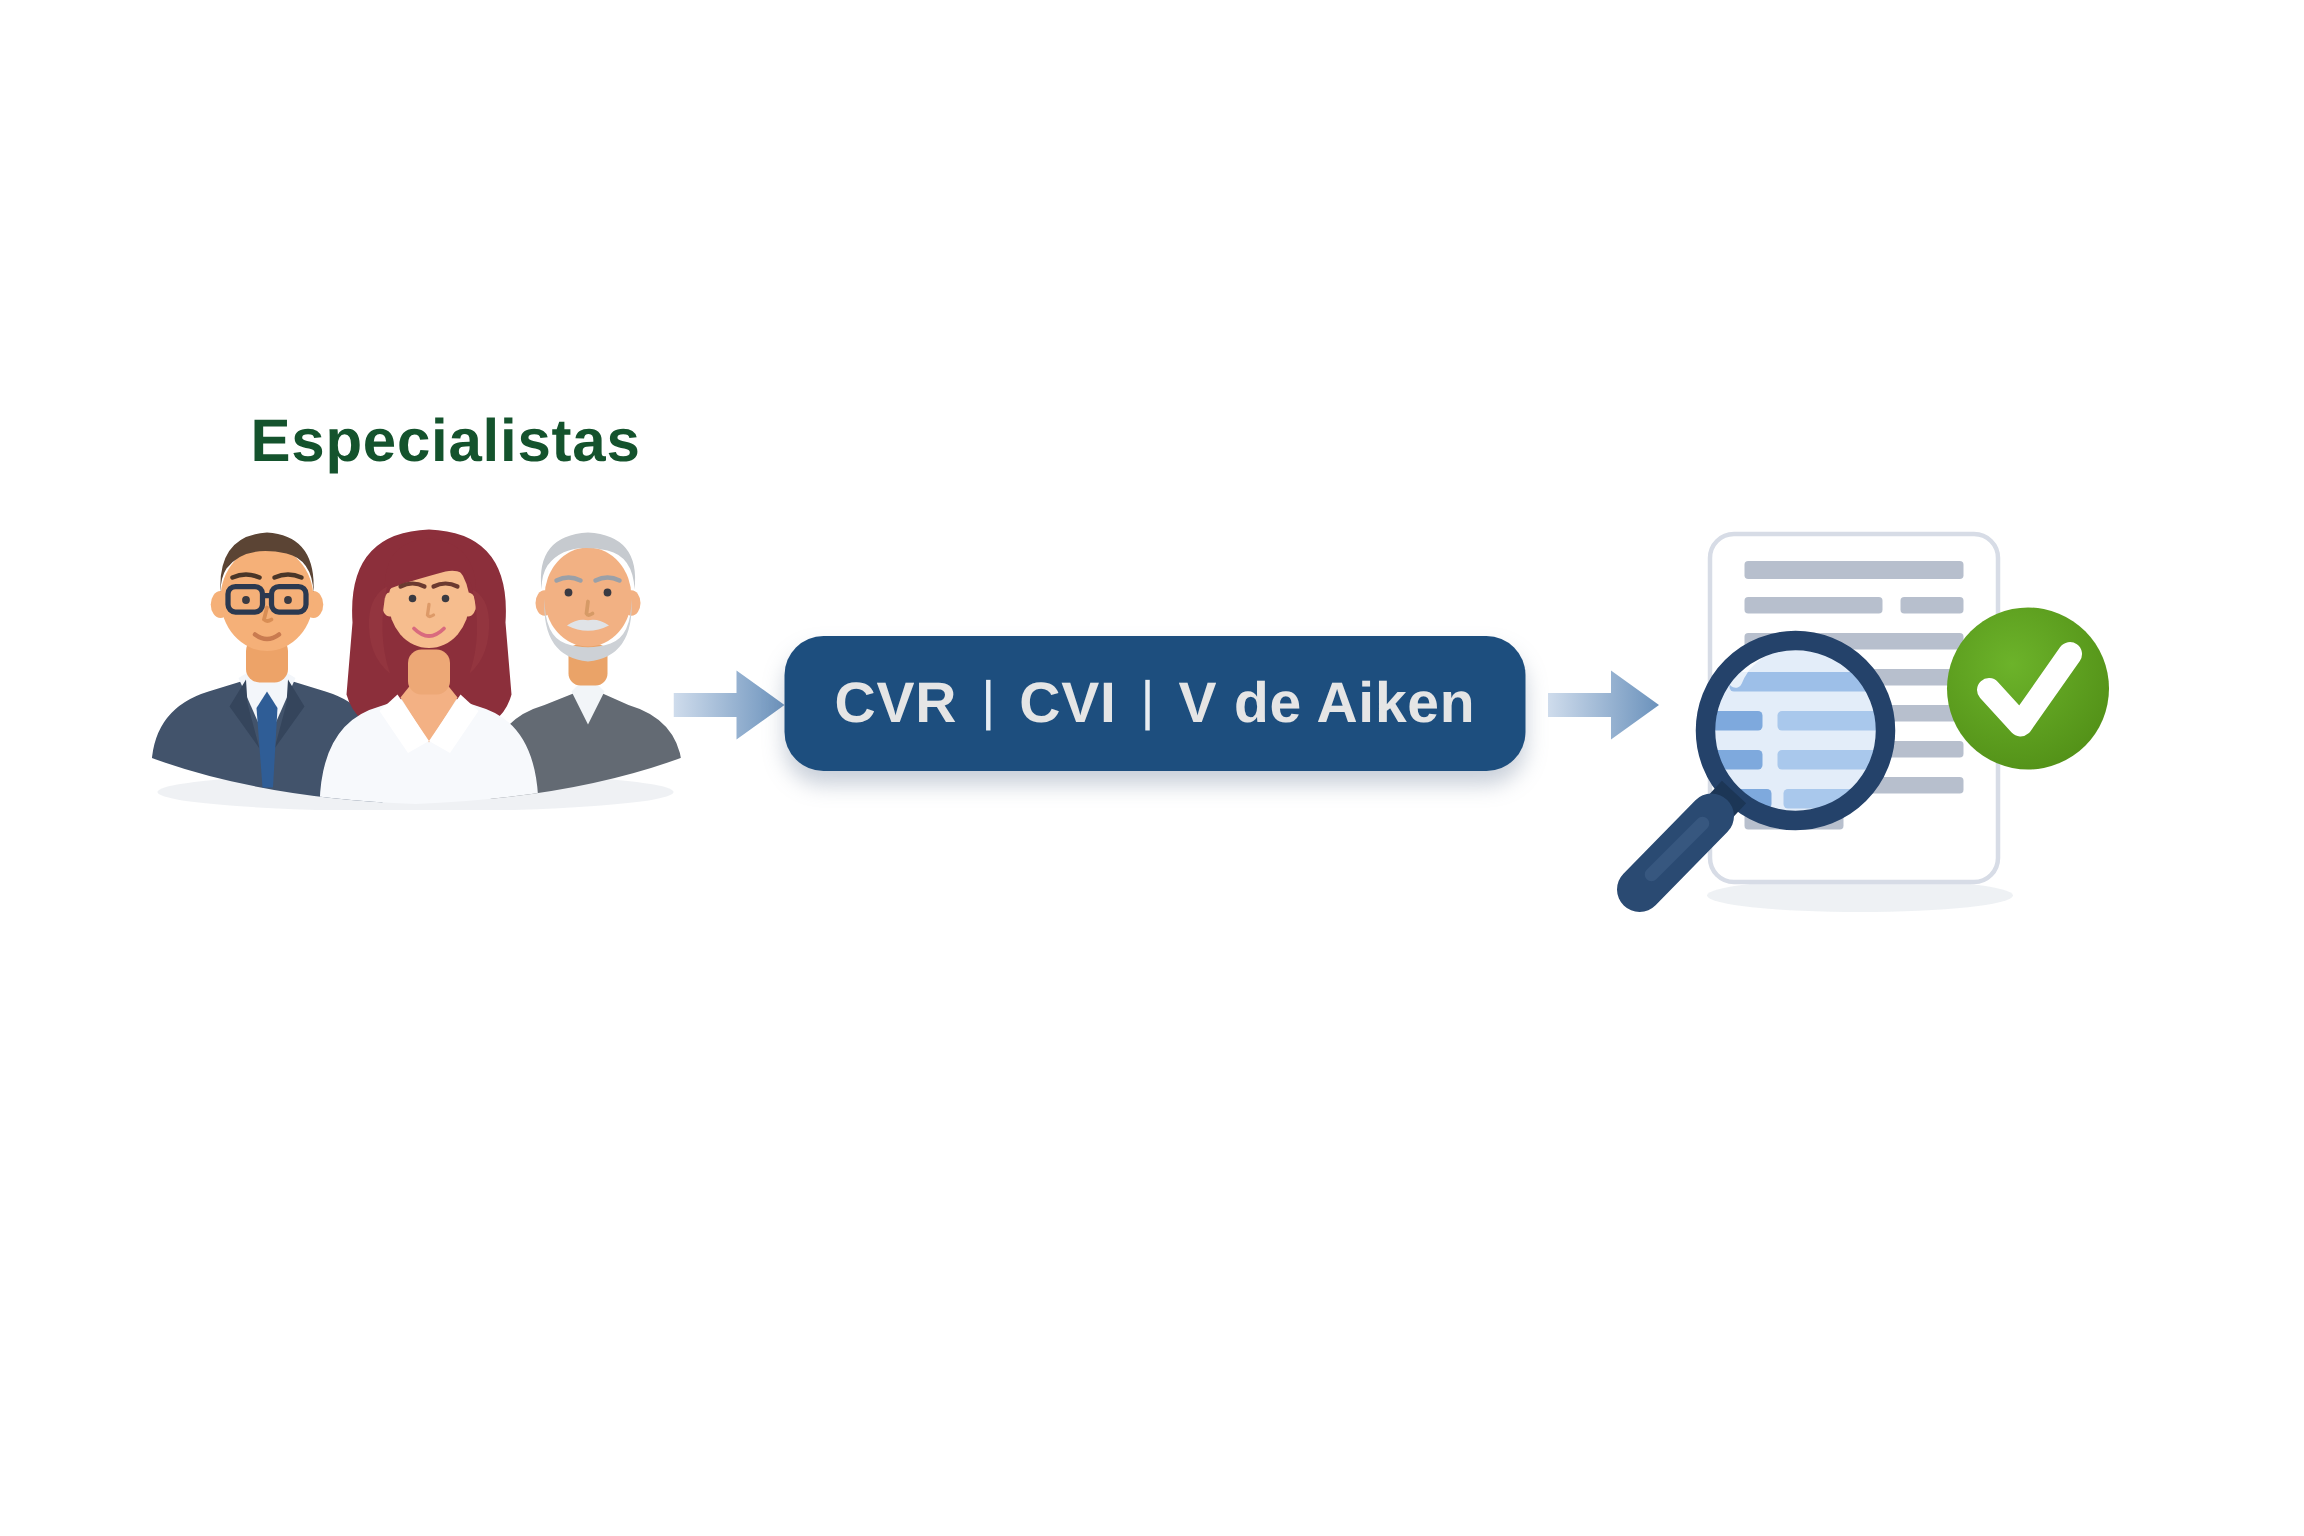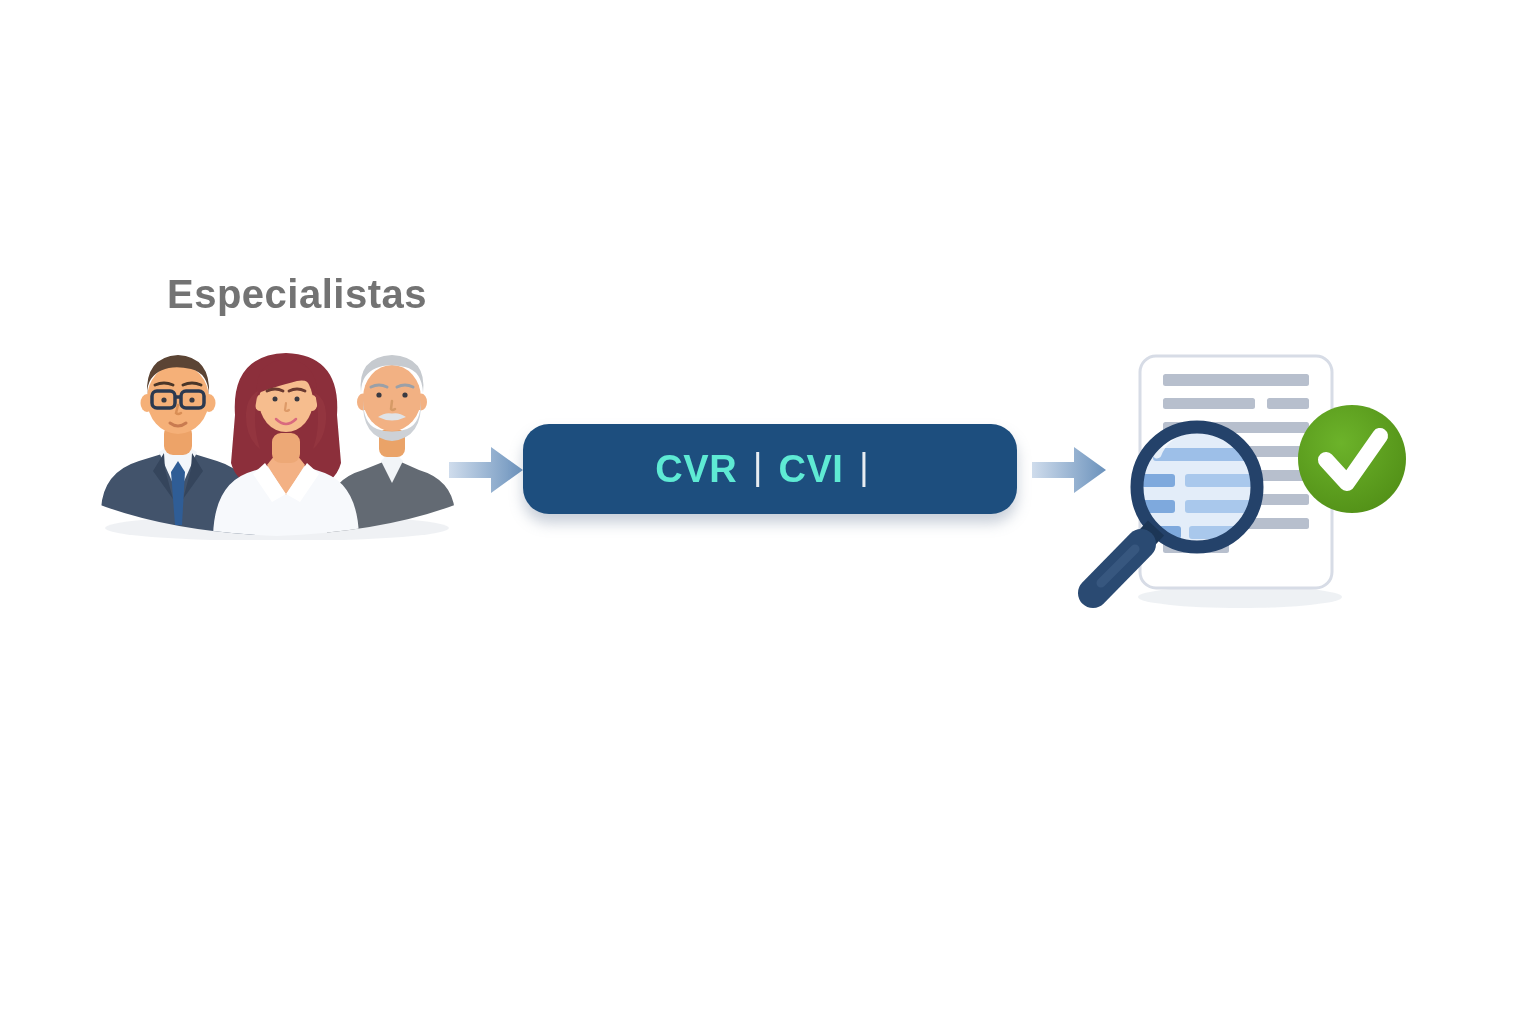--- a/index.html
+++ b/index.html
@@ -1,21 +1,21 @@
 <!DOCTYPE html>
 <html><head>
 <meta charset="utf-8">
 <style>
   html,body{margin:0;padding:0;}
   body{font-family:"Liberation Sans","DejaVu Sans",sans-serif;background:#ffffff;}
   .canvas{position:relative;width:1536px;height:1024px;background:#ffffff;overflow:hidden;}
 
   .heading{
     position:absolute;
-    color:#737373;
+    color:#14532d;
     font-size:40px;
     font-weight:700;
     letter-spacing:0.5px;
     white-space:nowrap;
   }
   #experts-label{left:167px;top:272px;}
   #validation-label{left:1012px;top:644px;}
 
   .icon-abs{position:absolute;}
   #experts-icon{left:95px;top:345px;width:365px;height:195px;}
@@ -25,21 +25,21 @@
 
   #method-box{
     position:absolute;
     left:523px;top:424px;width:494px;height:90px;
     background:#1d4e7e;
     border-radius:26px;
     box-shadow:0 9px 14px rgba(110,128,155,0.38);
     display:flex;align-items:center;justify-content:center;
   }
   #method-box .seg{
-    color:#5eead4;font-size:38px;font-weight:700;letter-spacing:0.5px;white-space:nowrap;
+    color:#e5e5e5;font-size:38px;font-weight:700;letter-spacing:0.5px;white-space:nowrap;
   }
   #method-box .sep{
     color:#ffffff;font-size:36px;font-weight:400;opacity:0.9;
     padding:0 16px;transform:translateY(-2px);
   }
 </style>
 </head>
 <body>
 
 <div class="canvas">
@@ -125,20 +125,21 @@
       </linearGradient>
     </defs>
     <path d="M0,20 H42 V5 L74,28 L42,51 V36 H0 Z" fill="url(#arrgrad1)"></path>
   </svg>
 
   <div id="method-box">
     <span class="seg">CVR</span>
     <span class="sep">|</span>
     <span class="seg">CVI</span>
     <span class="sep">|</span>
+    <span class="seg">V de Aiken</span>
   </div>
 
   <svg class="icon-abs" id="arrow-2" viewBox="0 0 76 56" aria-hidden="true">
     <defs>
       <linearGradient id="arrgrad2" x1="0" y1="0" x2="1" y2="0">
         <stop offset="0" stop-color="#cfdcec"></stop>
         <stop offset="1" stop-color="#6b92bc"></stop>
       </linearGradient>
     </defs>
     <path d="M0,20 H42 V5 L74,28 L42,51 V36 H0 Z" fill="url(#arrgrad2)"></path>

